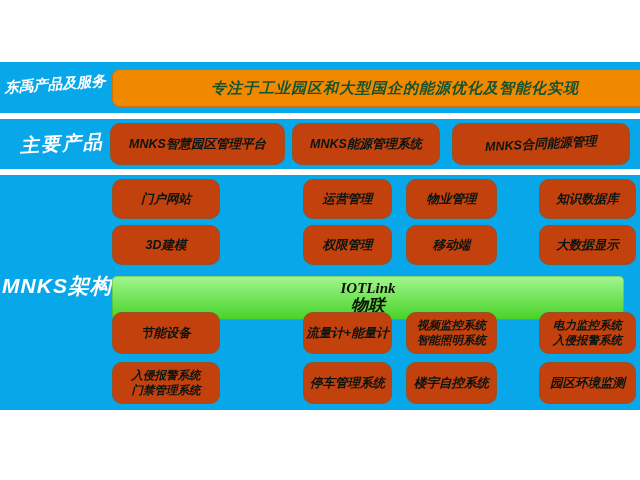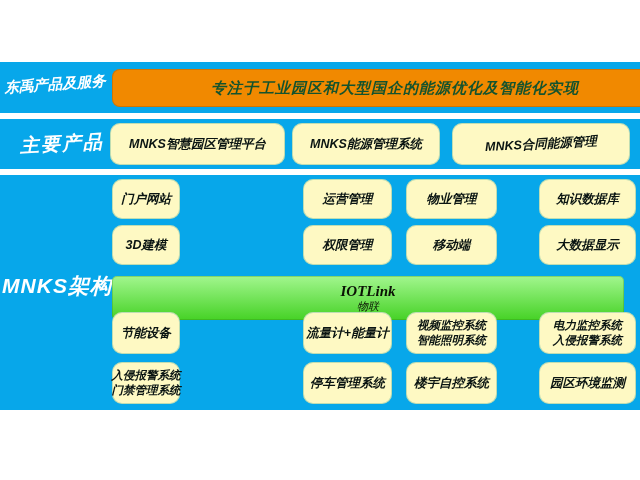--- a/index.html
+++ b/index.html
@@ -22,55 +22,55 @@
 
   .banner{
     position:absolute;left:112px;top:7px;width:518px;height:38px;
     background:#f18900;border-radius:8px;
     display:flex;align-items:center;justify-content:center;
     color:#14532d;font-weight:bold;font-style:italic;font-size:15px;
     letter-spacing:1px;box-shadow:inset 0 0 0 1px rgba(120,60,0,.25);padding-left:24px;
   }
 
   .box{
-    position:absolute;background:#fef9c3;border-radius:10px;
+    position:absolute;background:#c2410c;border-radius:10px;
     display:flex;flex-direction:column;align-items:center;justify-content:center;
     color:#0a1412;font-weight:bold;font-style:italic;text-align:center;
     box-shadow:inset 0 0 0 1px rgba(0,140,130,.25);
   }
   
   .p{top:4px;height:42px;font-size:13px;}
   .p1{left:110px;width:175px;}
   .p2{left:292px;width:148px;}
   .p3{left:452px;width:178px;}
   .p3 .line{transform:rotate(-3deg);}
 
   
   .r1{top:4px;height:40px;}
   .r2{top:50px;height:40px;}
   .r3{top:137px;height:42px;}
   .r4{top:187px;height:42px;}
-  .c1{left:112px;width:68px;}
+  .c1{left:112px;width:108px;}
   .c2{left:267px;width:89px;margin-left:36px;}
   .c3{left:406px;width:91px;}
   .c4{left:539px;width:97px;}
   .box .line{font-size:12.5px;line-height:1.3;white-space:nowrap;}
   .box.two .line{font-size:11.5px;}
 
   .iotbar{
     position:absolute;left:112px;top:101px;width:512px;height:44px;
     background:linear-gradient(#a2f68e,#46d226);border-radius:5px;
     display:flex;flex-direction:column;align-items:center;justify-content:center;
     color:#0b1205;box-shadow:inset 0 0 0 1px rgba(40,120,10,.25);
   }
   .iot-title{
     font-family:"Liberation Serif", serif;font-weight:bold;font-style:italic;
     font-size:15px;line-height:1.05;
   }
-  .iot-sub{font-size:11px;font-weight:normal;font-style:italic;line-height:1.1;}
+  .iot-sub{font-size:17px;font-weight:bold;font-style:italic;line-height:1.1;}
 </style>
 </head>
 <body>
 
 <div class="stage">
 
   <section class="band band1">
     <div class="side-label label1">东禹产品及服务</div>
     <div class="banner">
       <span class="line">专注于工业园区和大型国企的能源优化及智能化实现</span>

